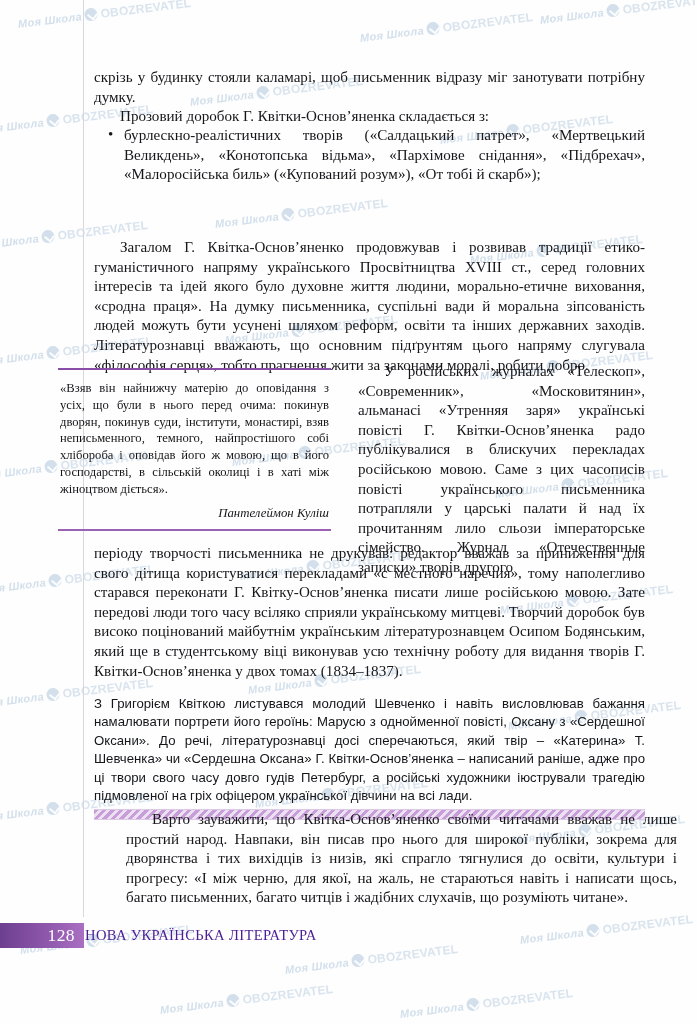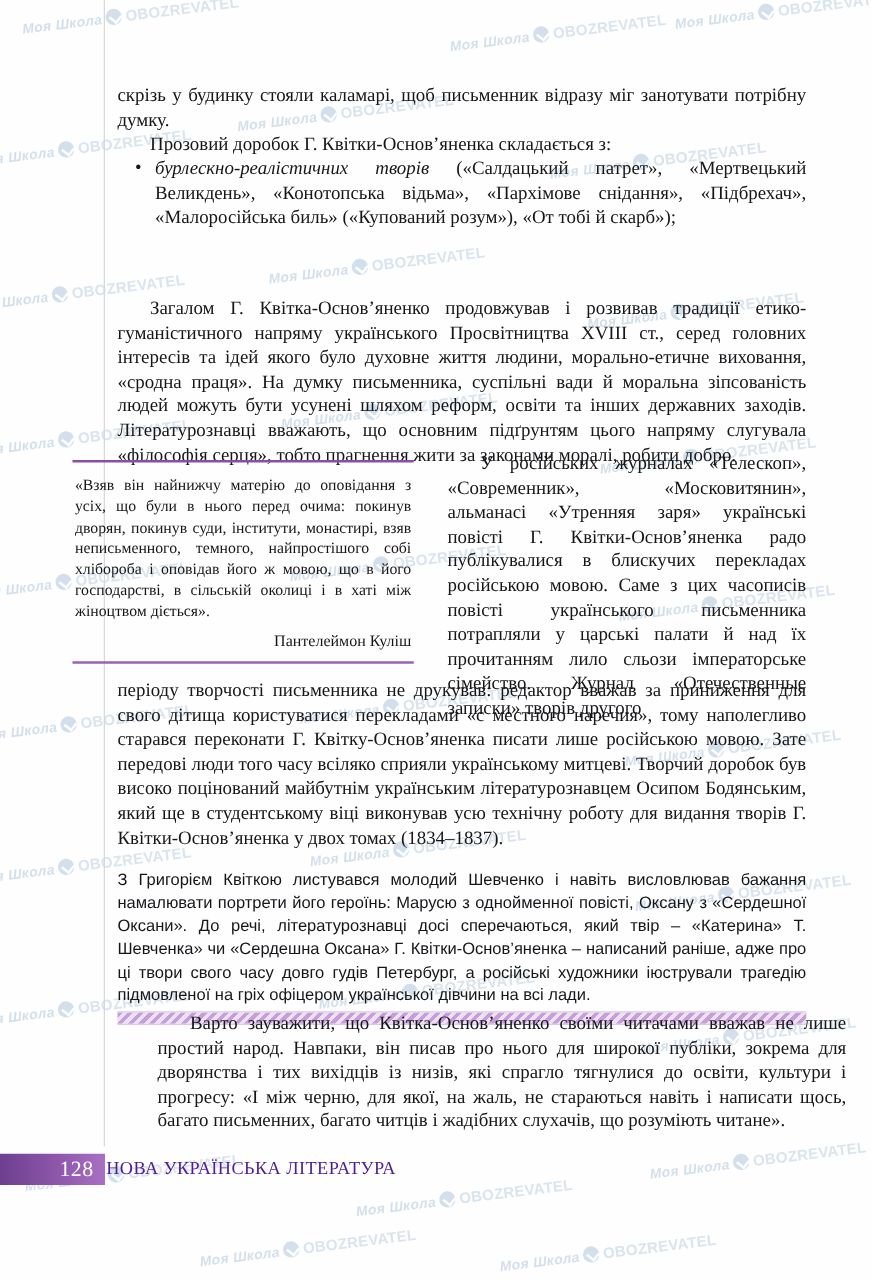--- a/index.html
+++ b/index.html
@@ -115,21 +115,21 @@
     margin: 0;
   }
   ul.works li::before {
     content: "•";
     position: absolute;
     left: 14px;
     top: -1px;
     font-size: 15px;
     color: #16161a;
   }
-  .it { font-style: italic; }
+  .it { }
 
   
   .quotebox {
     position: absolute;
     left: 58px;
     top: 368px;
     width: 273px;
   }
   .quotebox .rule {
     height: 2px;
@@ -138,20 +138,21 @@
   }
   .quotebox .rule.bottom { background: #9a62b4; }
   .quotebox .qtext {
     font-size: 12.6px;
     line-height: 16.8px;
     text-align: justify;
     padding: 10px 2px 2px 2px;
     color: #16161a;
   }
   .quotebox .qauthor {
+    font-style: italic;
     font-size: 12.8px;
     text-align: right;
     padding: 6px 2px 8px 2px;
   }
 
   
   .rightcol {
     position: absolute;
     left: 358px;
     top: 362px;

